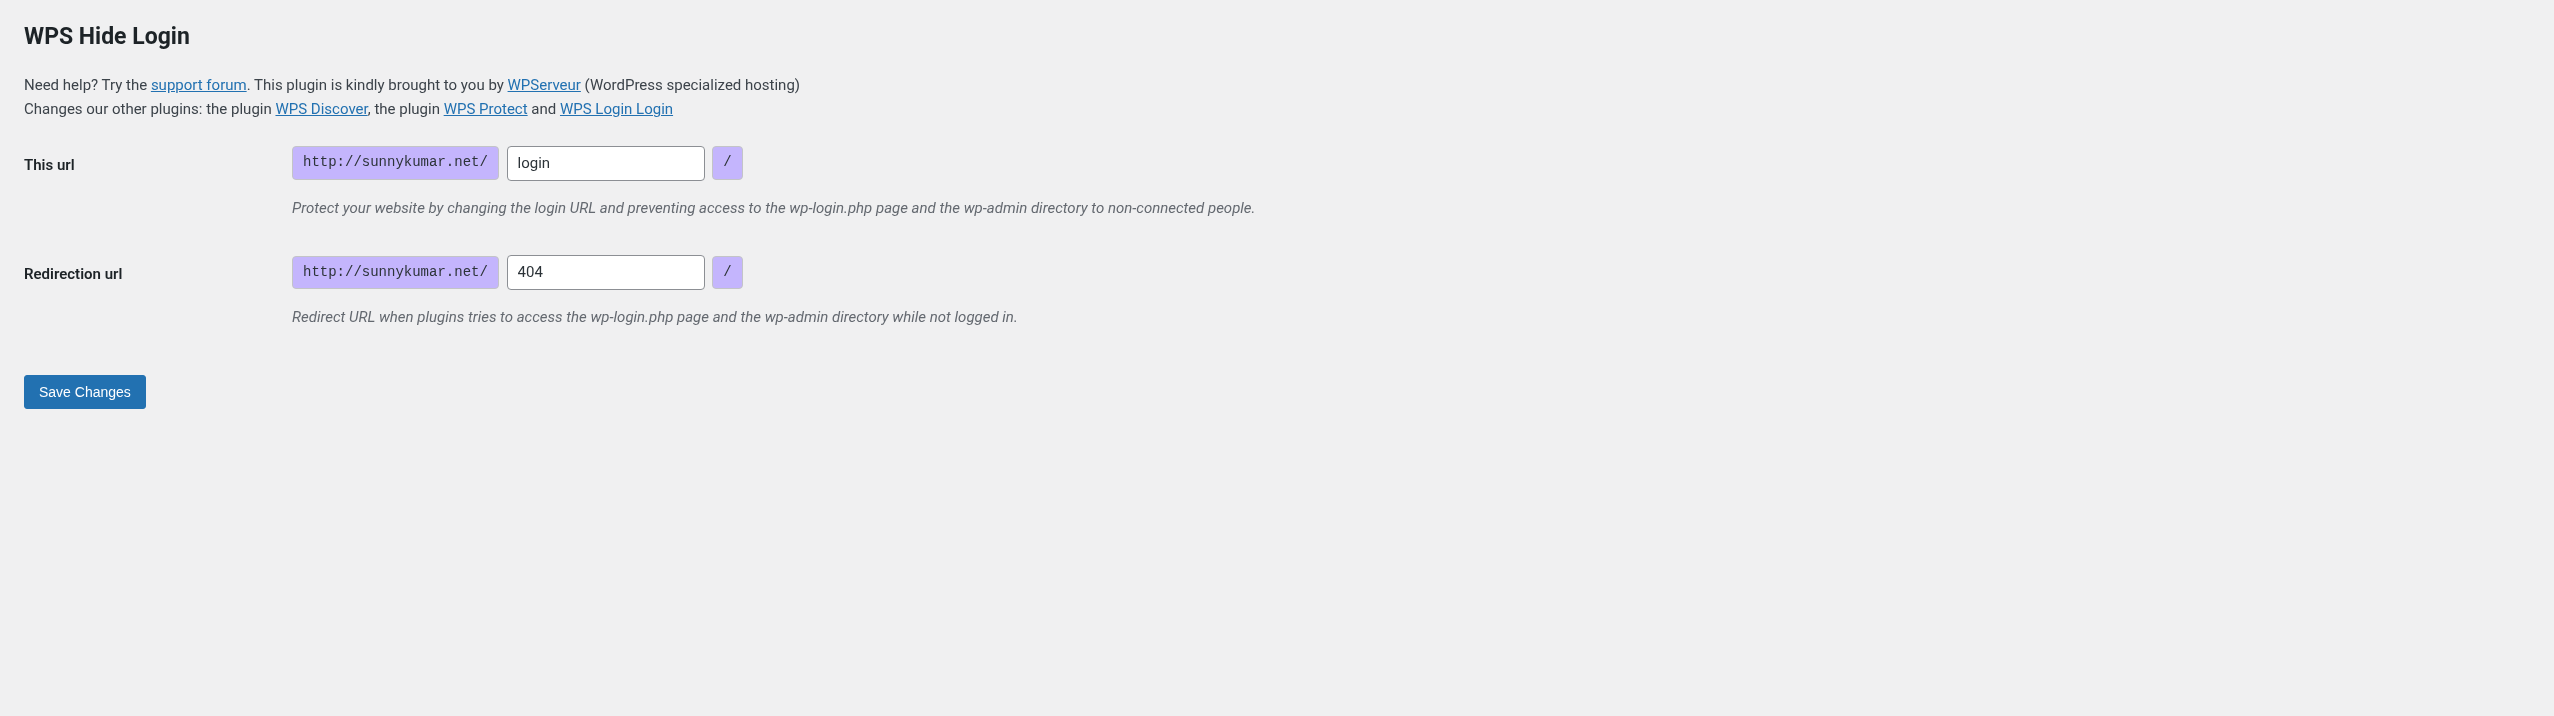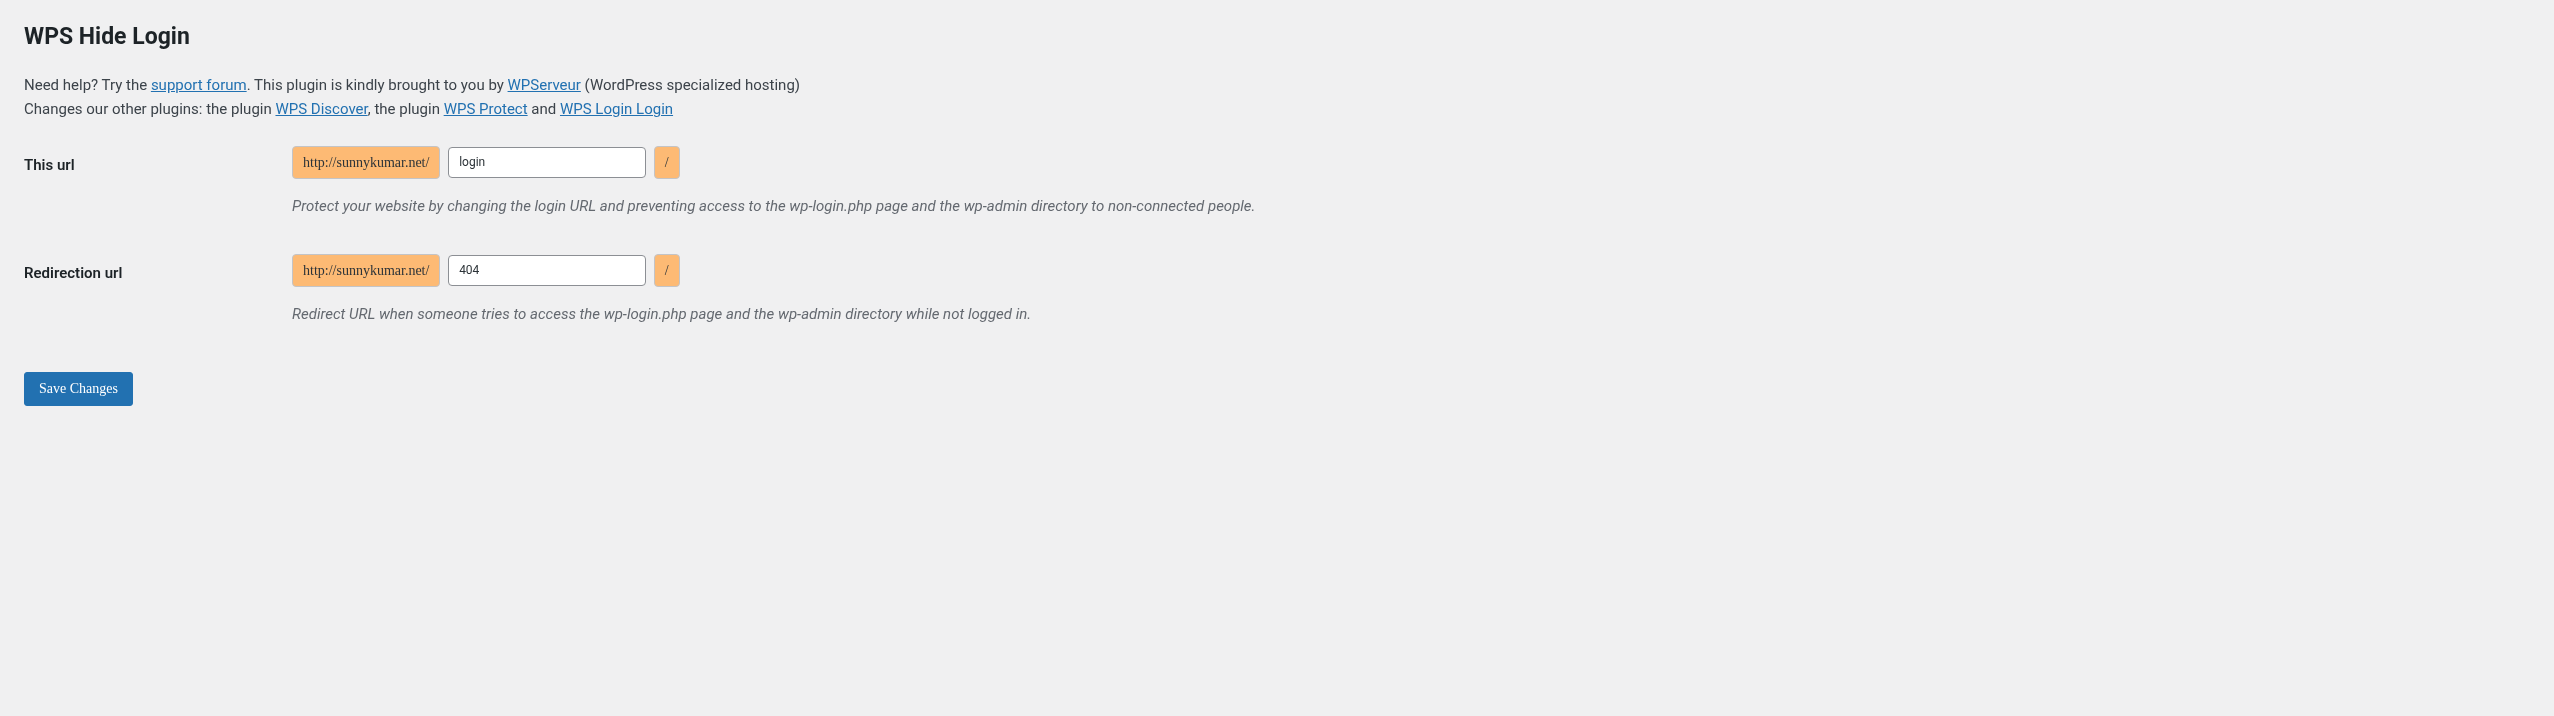--- a/index.html
+++ b/index.html
@@ -44,37 +44,37 @@
       padding: 18px 10px 0 0;
       width: 268px;
       vertical-align: top;
     }
     .form-table td {
       padding: 10px 0 26px 0;
       vertical-align: top;
     }
     .url-prefix, .url-suffix {
       display: inline-block;
-      background: #fdba74;
+      background: #c4b5fd;
       border: 1px solid #c3c4c7;
       border-radius: 4px;
       padding: 6px 10px;
-      font-family: Liberation Serif, serif;
+      font-family: Liberation Mono, monospace;
       font-size: 14px;
       color: #2c3338;
       vertical-align: middle;
       line-height: 1.4;
     }
     .text-input {
       display: inline-block;
       background: #ffffff;
       border: 1px solid #8c8f94;
       border-radius: 4px;
       padding: 6px 10px;
-      font-size: 12px;
+      font-size: 15px;
       color: #2c3338;
       width: 198px;
       vertical-align: middle;
       margin: 0 4px;
       line-height: 1.4;
       font-family: -apple-system, BlinkMacSystemFont, "Segoe UI", Roboto, sans-serif;
     }
     .description {
       display: block;
       margin-top: 16px;
@@ -86,21 +86,21 @@
       margin-top: 20px;
     }
     .button-primary {
       background: #2271b1;
       border: 1px solid #2271b1;
       color: #ffffff;
       font-size: 14px;
       padding: 8px 14px;
       border-radius: 3px;
       cursor: pointer;
-      font-family: Liberation Serif, serif;
+      font-family: Liberation Sans, sans-serif;
       line-height: 1.2;
     }
   </style>
 </head>
 <body>
 
 <h2>WPS Hide Login</h2>
 
 <p class="intro">
   <span>Need help? Try the </span><a href="#">support forum</a><span>. This plugin is kindly brought to you by </span><a href="#">WPServeur</a><span> (WordPress specialized hosting)</span><br>
@@ -117,21 +117,21 @@
         <span class="url-suffix">/</span>
         <span class="description">Protect your website by changing the login URL and preventing access to the wp-login.php page and the wp-admin directory to non-connected people.</span>
       </td>
     </tr>
     <tr>
       <th>Redirection url</th>
       <td>
         <span class="url-prefix">http://sunnykumar.net/</span>
         <input type="text" class="text-input" value="404" style="">
         <span class="url-suffix">/</span>
-        <span class="description">Redirect URL when someone tries to access the wp-login.php page and the wp-admin directory while not logged in.</span>
+        <span class="description">Redirect URL when plugins tries to access the wp-login.php page and the wp-admin directory while not logged in.</span>
       </td>
     </tr>
   </tbody>
 </table>
 
 <p class="submit">
   <button type="submit" class="button-primary">Save Changes</button>
 </p>
 
 </body></html>

